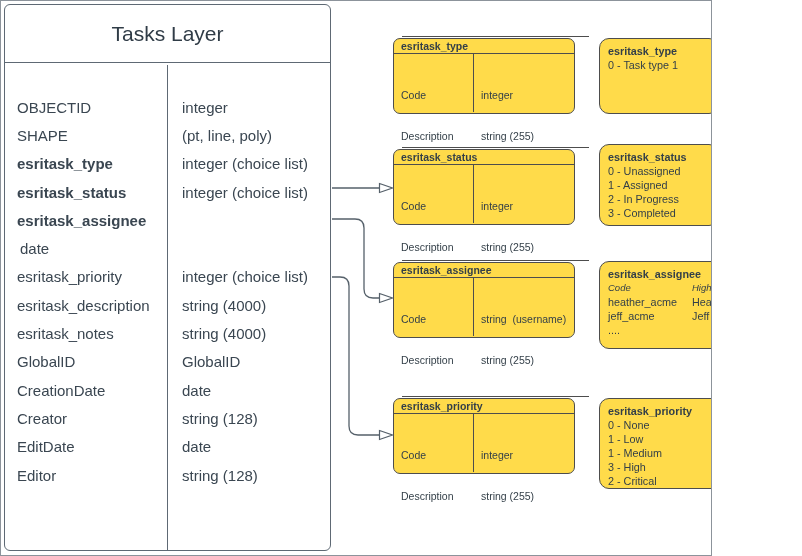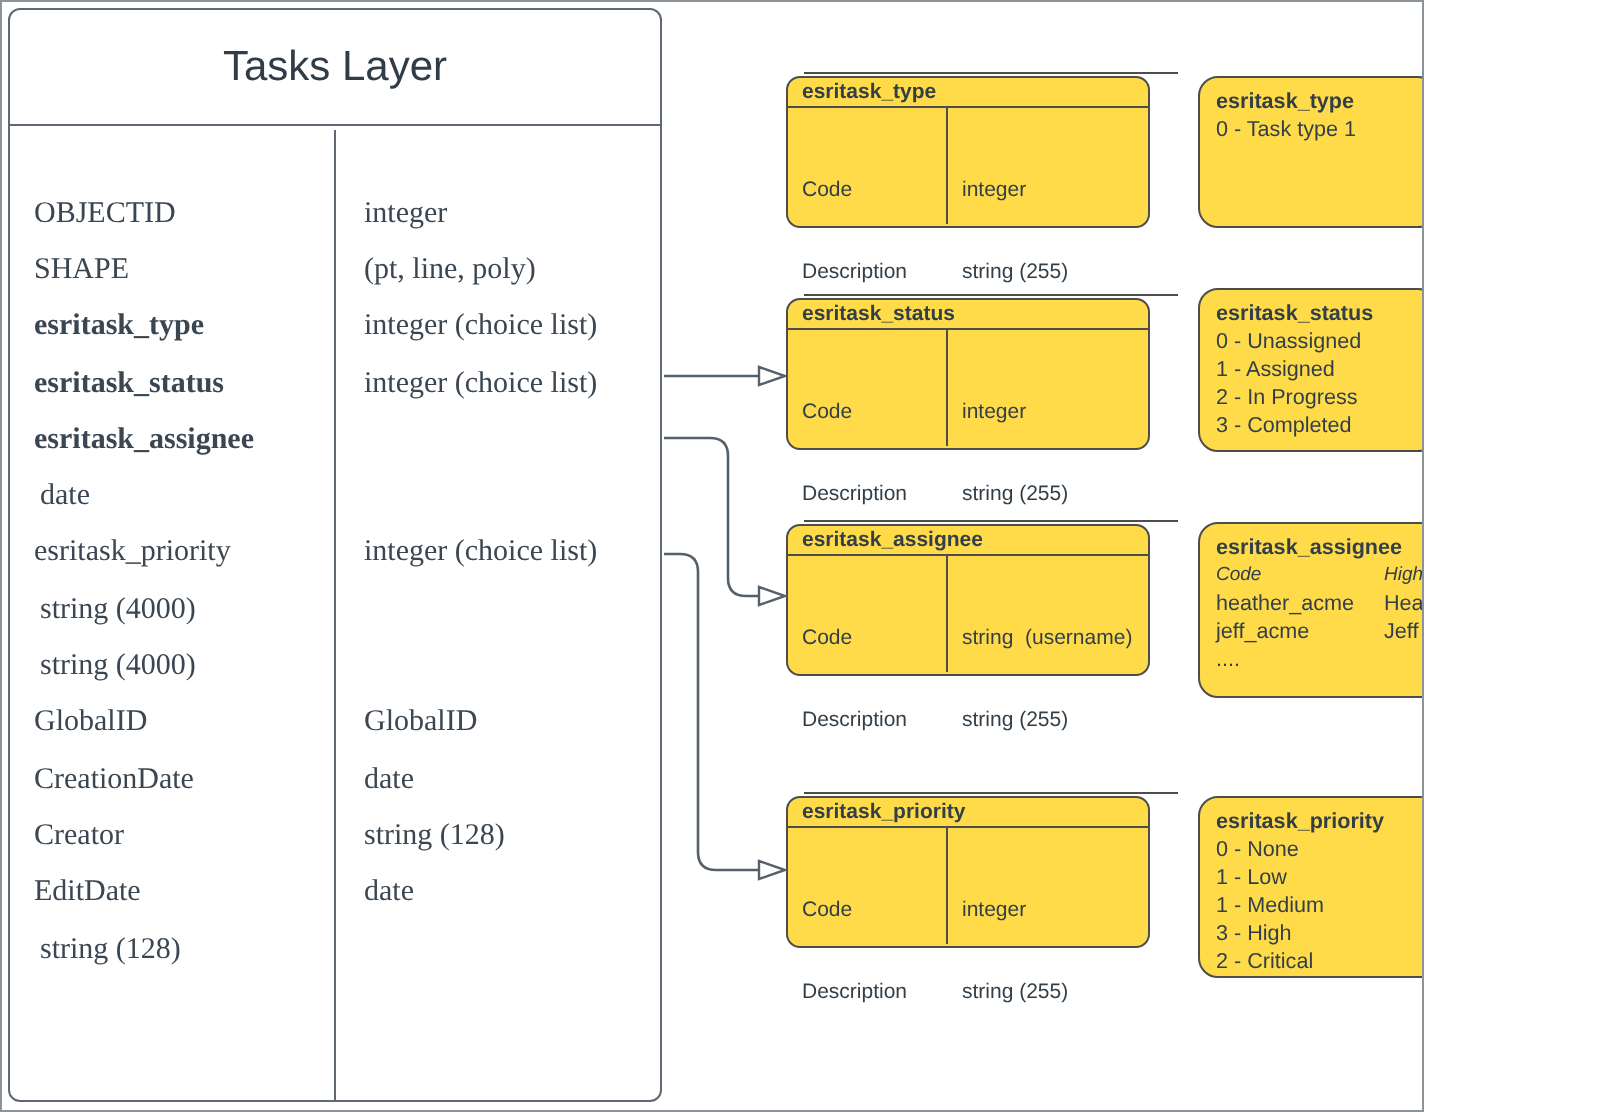--- a/index.html
+++ b/index.html
@@ -11,21 +11,21 @@
   }
   
   .tasks-table{
     position:absolute;left:3px;top:3px;width:327px;height:547px;
     background:#fff;border:1.4px solid #5E6974;border-radius:6px;
   }
   .tasks-title{
     height:58px;line-height:58px;text-align:center;
     font-size:21px;color:#303C47;border-bottom:1.4px solid #5E6974;
   }
-  .tasks-body{position:absolute;top:60px;bottom:0;left:0;right:0;padding-top:28px;font-family:Liberation Serif, serif;}
+  .tasks-body{position:absolute;top:60px;bottom:0;left:0;right:0;padding-top:28px;}
   .col-divider{position:absolute;top:60px;bottom:0;left:162px;width:0;border-left:1.4px solid #5E6974;}
   .trow{display:flex;height:28.3px;align-items:center;font-size:15px;}
   .trow .tname{width:162px;padding-left:12px;}
   .trow .ttype{flex:1;padding-left:15px;}
   .trow.bold .tname{font-weight:bold;}
   
   .mbox{
     position:absolute;left:392px;width:182px;height:76px;
     background:#FFDB4A;border:1.3px solid #4D4D4D;border-radius:7px;
     color:#333F48;font-size:10.5px;
@@ -98,42 +98,45 @@
           <div class="tname">esritask_assignee</div>
         </div>
       <div class="trow">
           <div class="ttype">date</div>
         </div>
       <div class="trow">
           <div class="tname">esritask_priority</div>
           <div class="ttype">integer (choice list)</div>
         </div>
       <div class="trow">
+          <div class="tname">esritask_description</div>
           <div class="ttype">string (4000)</div>
         </div>
       <div class="trow">
+          <div class="tname">esritask_notes</div>
           <div class="ttype">string (4000)</div>
         </div>
       <div class="trow">
           <div class="tname">GlobalID</div>
           <div class="ttype">GlobalID</div>
         </div>
       <div class="trow">
           <div class="tname">CreationDate</div>
           <div class="ttype">date</div>
         </div>
       <div class="trow">
           <div class="tname">Creator</div>
           <div class="ttype">string (128)</div>
         </div>
       <div class="trow">
           <div class="tname">EditDate</div>
           <div class="ttype">date</div>
         </div>
       <div class="trow">
+          <div class="tname">Editor</div>
           <div class="ttype">string (128)</div>
         </div>
     </div>
   </div>
 
   <div class="mbox" id="mbox-type">
     <div class="overhang"></div>
     <div class="hdr">esritask_type</div>
     <div class="mbody">
       <div class="mcol names">

